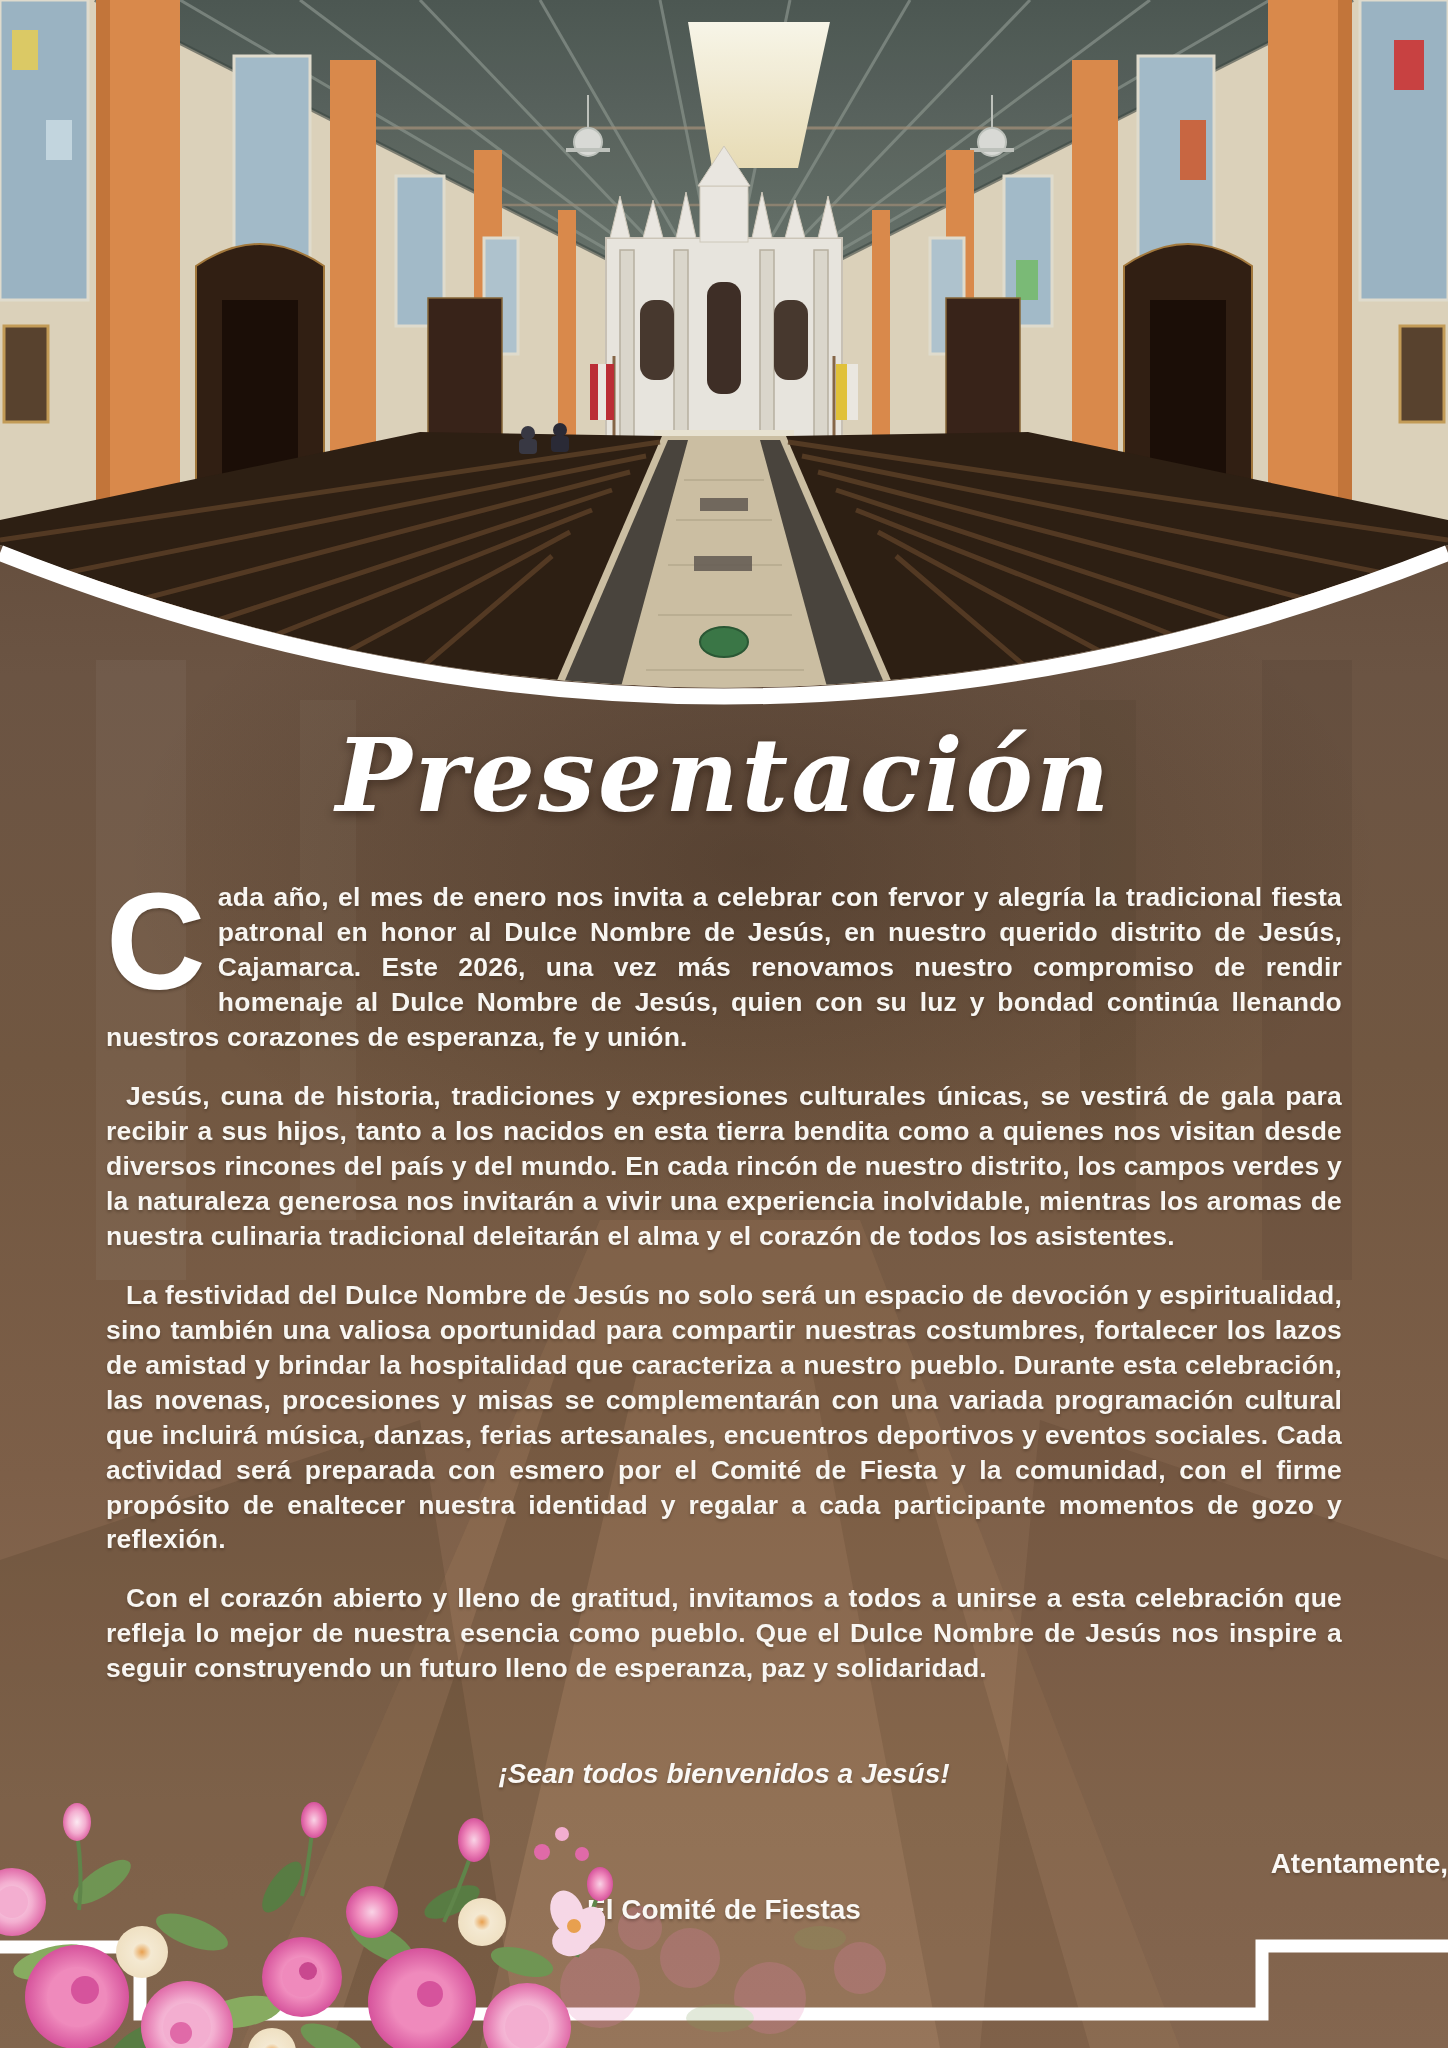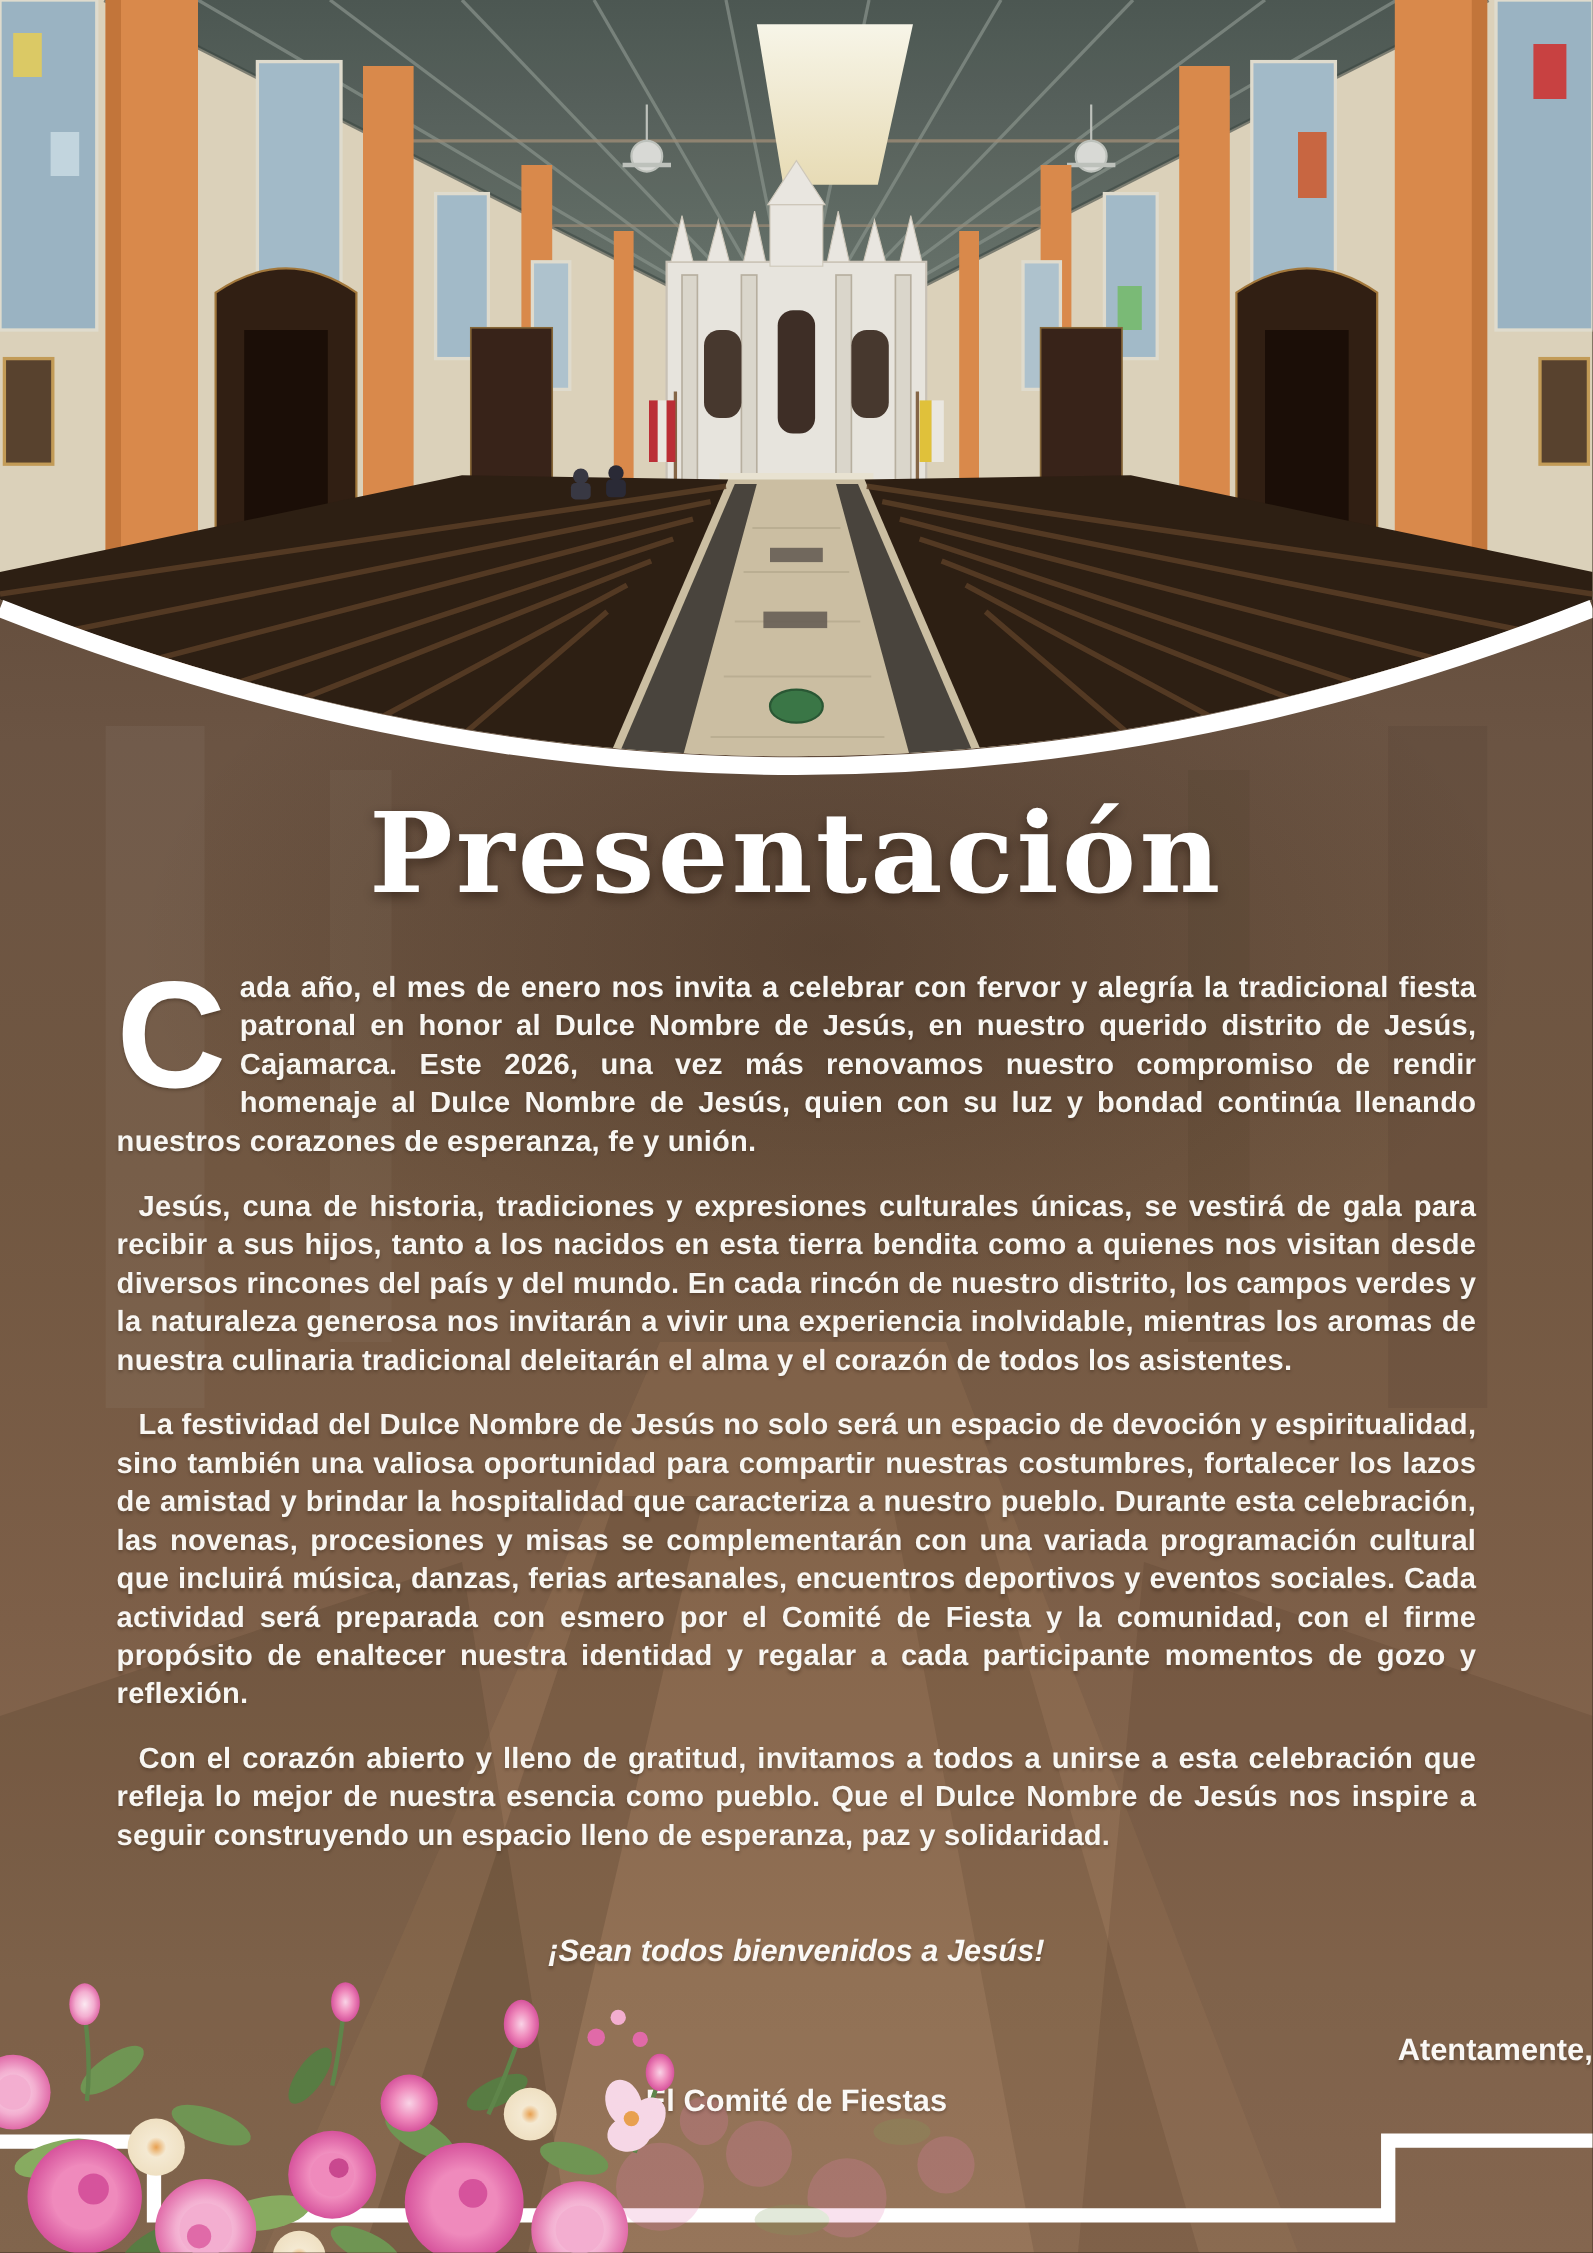--- a/index.html
+++ b/index.html
@@ -15,21 +15,21 @@
   }
   .photo-wrap{position:absolute;top:0;left:0;width:1448px;height:720px;z-index:3;}
   .ghost{position:absolute;top:660px;left:0;width:1448px;height:1388px;z-index:1;pointer-events:none;}
   .frame-svg{position:absolute;top:0;left:0;width:1448px;height:2048px;z-index:4;pointer-events:none;}
   .flowers{position:absolute;left:-18px;bottom:-14px;width:640px;height:270px;z-index:6;}
   .flowers-faint{position:absolute;left:520px;bottom:-10px;width:460px;height:190px;z-index:5;opacity:.22;}
 
   .title{
     position:absolute;top:716px;left:0;width:1448px;z-index:5;
     text-align:center;color:#ffffff;
-    font-family:"DejaVu Serif",serif;font-weight:bold;
+    font-family:"DejaVu Serif",serif;font-style:italic;font-weight:bold;
     font-size:101px;letter-spacing:3px;
     text-shadow:0 4px 10px rgba(25,12,5,.45);
   }
   .body-col{
     position:absolute;top:880px;left:106px;width:1236px;z-index:5;
     color:#f8f6f2;font-size:26.5px;font-weight:bold;line-height:1.32;
     text-shadow:0 2px 3px rgba(30,15,5,.30);letter-spacing:.2px;
   }
   .body-col p{margin:0 0 24px;text-align:justify;}
   .body-col p.indent{text-indent:20px;}
@@ -352,20 +352,20 @@
       </g>
     </g>
   </svg>
 
   <div class="title">Presentación</div>
 
   <div class="body-col">
     <p><span class="dropcap">C</span><span>ada año, el mes de enero nos invita a celebrar con fervor y alegría la tradicional fiesta patronal en honor al Dulce Nombre de Jesús, en nuestro querido distrito de Jesús, Cajamarca. Este 2026, una vez más renovamos nuestro compromiso de rendir homenaje al Dulce Nombre de Jesús, quien con su luz y bondad continúa llenando nuestros corazones de esperanza, fe y unión.</span></p>
     <p class="indent">Jesús, cuna de historia, tradiciones y expresiones culturales únicas, se vestirá de gala para recibir a sus hijos, tanto a los nacidos en esta tierra bendita como a quienes nos visitan desde diversos rincones del país y del mundo. En cada rincón de nuestro distrito, los campos verdes y la naturaleza generosa nos invitarán a vivir una experiencia inolvidable, mientras los aromas de nuestra culinaria tradicional deleitarán el alma y el corazón de todos los asistentes.</p>
     <p class="indent">La festividad del Dulce Nombre de Jesús no solo será un espacio de devoción y espiritualidad, sino también una valiosa oportunidad para compartir nuestras costumbres, fortalecer los lazos de amistad y brindar la hospitalidad que caracteriza a nuestro pueblo. Durante esta celebración, las novenas, procesiones y misas se complementarán con una variada programación cultural que incluirá música, danzas, ferias artesanales, encuentros deportivos y eventos sociales. Cada actividad será preparada con esmero por el Comité de Fiesta y la comunidad, con el firme propósito de enaltecer nuestra identidad y regalar a cada participante momentos de gozo y reflexión.</p>
-    <p class="indent">Con el corazón abierto y lleno de gratitud, invitamos a todos a unirse a esta celebración que refleja lo mejor de nuestra esencia como pueblo. Que el Dulce Nombre de Jesús nos inspire a seguir construyendo un espacio lleno de esperanza, paz y solidaridad.</p>
+    <p class="indent">Con el corazón abierto y lleno de gratitud, invitamos a todos a unirse a esta celebración que refleja lo mejor de nuestra esencia como pueblo. Que el Dulce Nombre de Jesús nos inspire a seguir construyendo un futuro lleno de esperanza, paz y solidaridad.</p>
   </div>
 
   <div class="welcome">¡Sean todos bienvenidos a Jesús!</div>
   <div class="salutation">Atentamente,</div>
   <div class="signature">El Comité de Fiestas</div>
 
 </div>
 
 </body></html>

